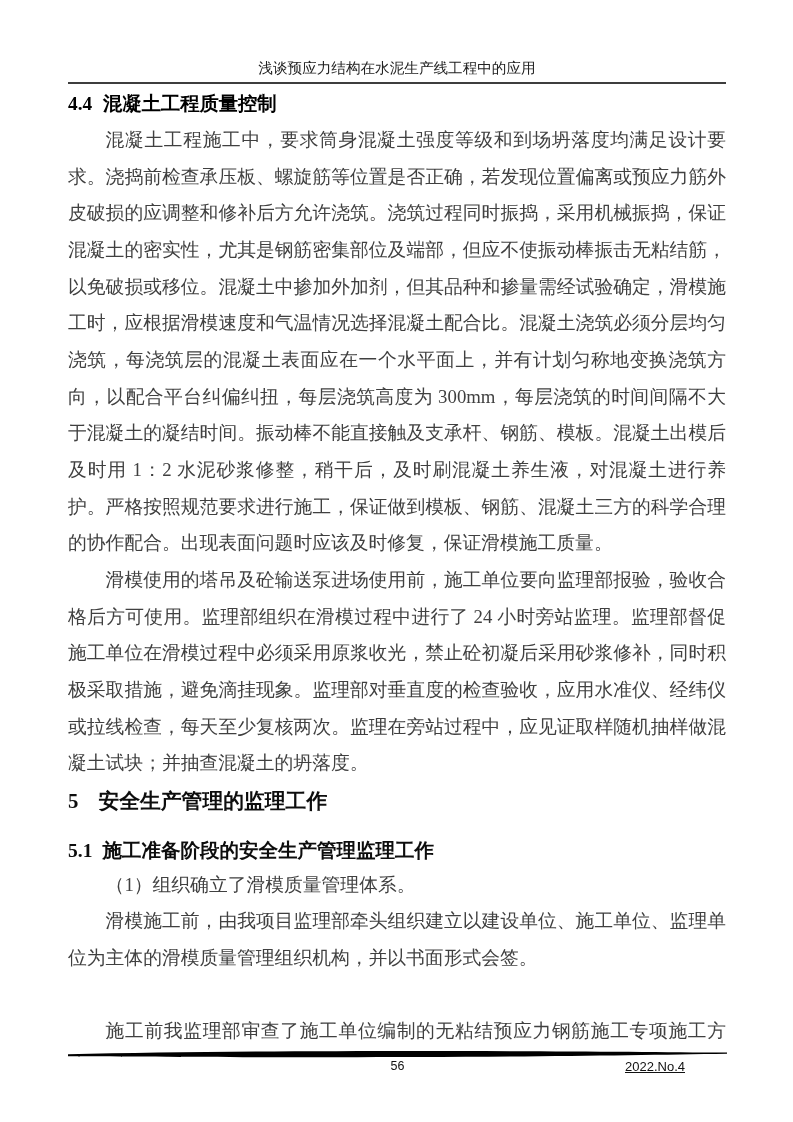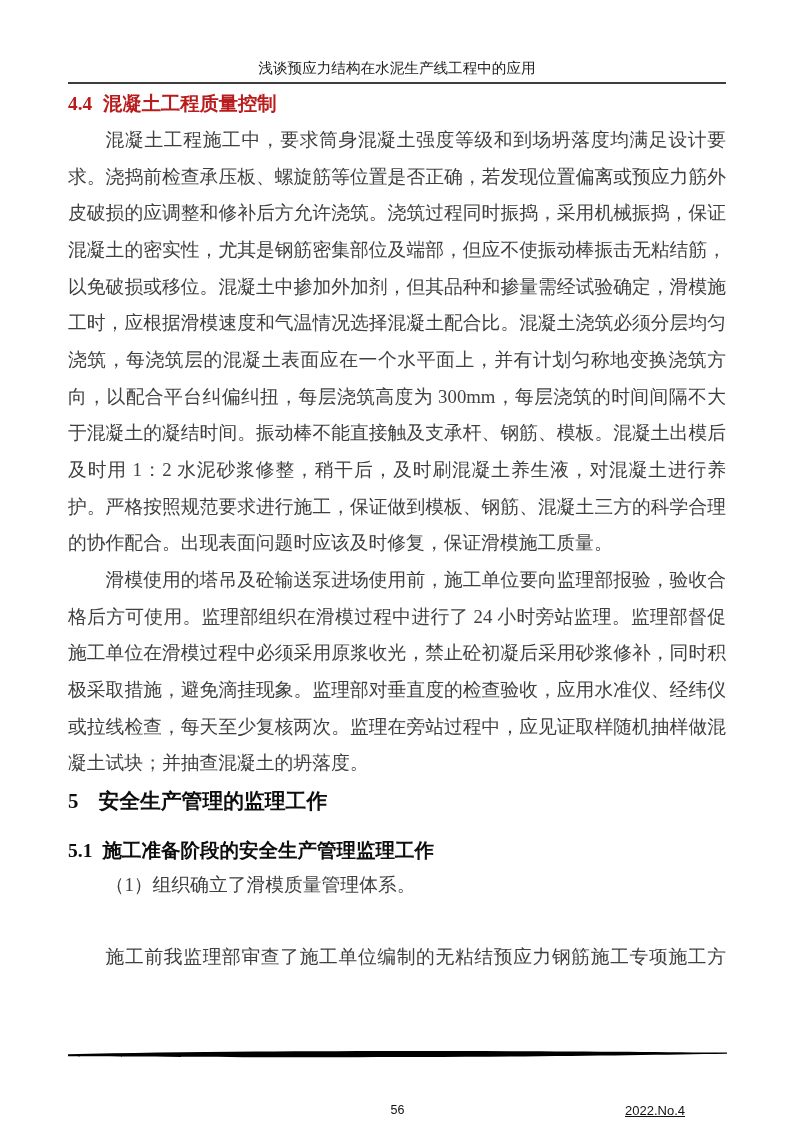--- a/index.html
+++ b/index.html
@@ -24,21 +24,21 @@
     height:0;
     border-top:2.4px solid #3d3d3d;
     margin-top:3px;
   }
 
   .h44 {
     margin-top:7px;
     font-size:19.3px;
     font-weight:bold;
     line-height:25px;
-    color:#b91c1c;
+    color:#000000;
     white-space:nowrap;
   }
   .h44 .num { margin-right:11px; }
 
   .body-para {
     font-size:18.8px;
     line-height:36.65px;
     text-align:justify;
     text-indent:2em;
     color:#404040;
@@ -65,21 +65,21 @@
   }
   .h51 .num { margin-right:10px; }
 
   .p3 { margin-top:3px; }
 
   
   .cont-line { text-align-last:justify;margin-top:36px; }
 
   .footer { position:absolute; left:68px; top:1050px; width:659px; }
   .footer-bar { display:block; width:659px; height:8px; }
-  .footer-meta { position:relative; height:18px;margin-top:44px; }
+  .footer-meta { position:relative; height:18px; }
   .page-number {
     position:absolute; left:0; right:0; top:1px;
     text-align:center;
     font-family:"Liberation Sans","DejaVu Sans",sans-serif;
     font-size:12.5px;
     color:#111111;
   }
   .issue {
     position:absolute; right:42px; top:1px;
     font-family:"Liberation Sans","DejaVu Sans",sans-serif;
@@ -109,20 +109,21 @@
     <div class="h5">
       <span class="num">5</span><span>安全生产管理的监理工作</span>
     </div>
 
     <div class="h51">
       <span class="num">5.1</span><span>施工准备阶段的安全生产管理监理工作</span>
     </div>
 
     <p class="body-para p3">（1）组织确立了滑模质量管理体系。</p>
 
+    <p class="body-para">滑模施工前，由我项目监理部牵头组织建立以建设单位、施工单位、监理单位为主体的滑模质量管理组织机构，并以书面形式会签。</p>
 
 
     <p class="body-para cont-line">施工前我监理部审查了施工单位编制的无粘结预应力钢筋施工专项施工方</p>
 
   </div>
 
   <div class="footer">
     <svg class="footer-bar" viewBox="0 0 659 8" preserveAspectRatio="none">
       <path d="M0 4.2 C110 1.9, 240 0.8, 390 1.0 C500 1.2, 590 1.9, 659 2.6 L659 3.7 C580 4.9, 480 6.5, 350 7.1 C230 7.6, 90 6.8, 0 6.2 Z" fill="#000000"></path>
     </svg>

